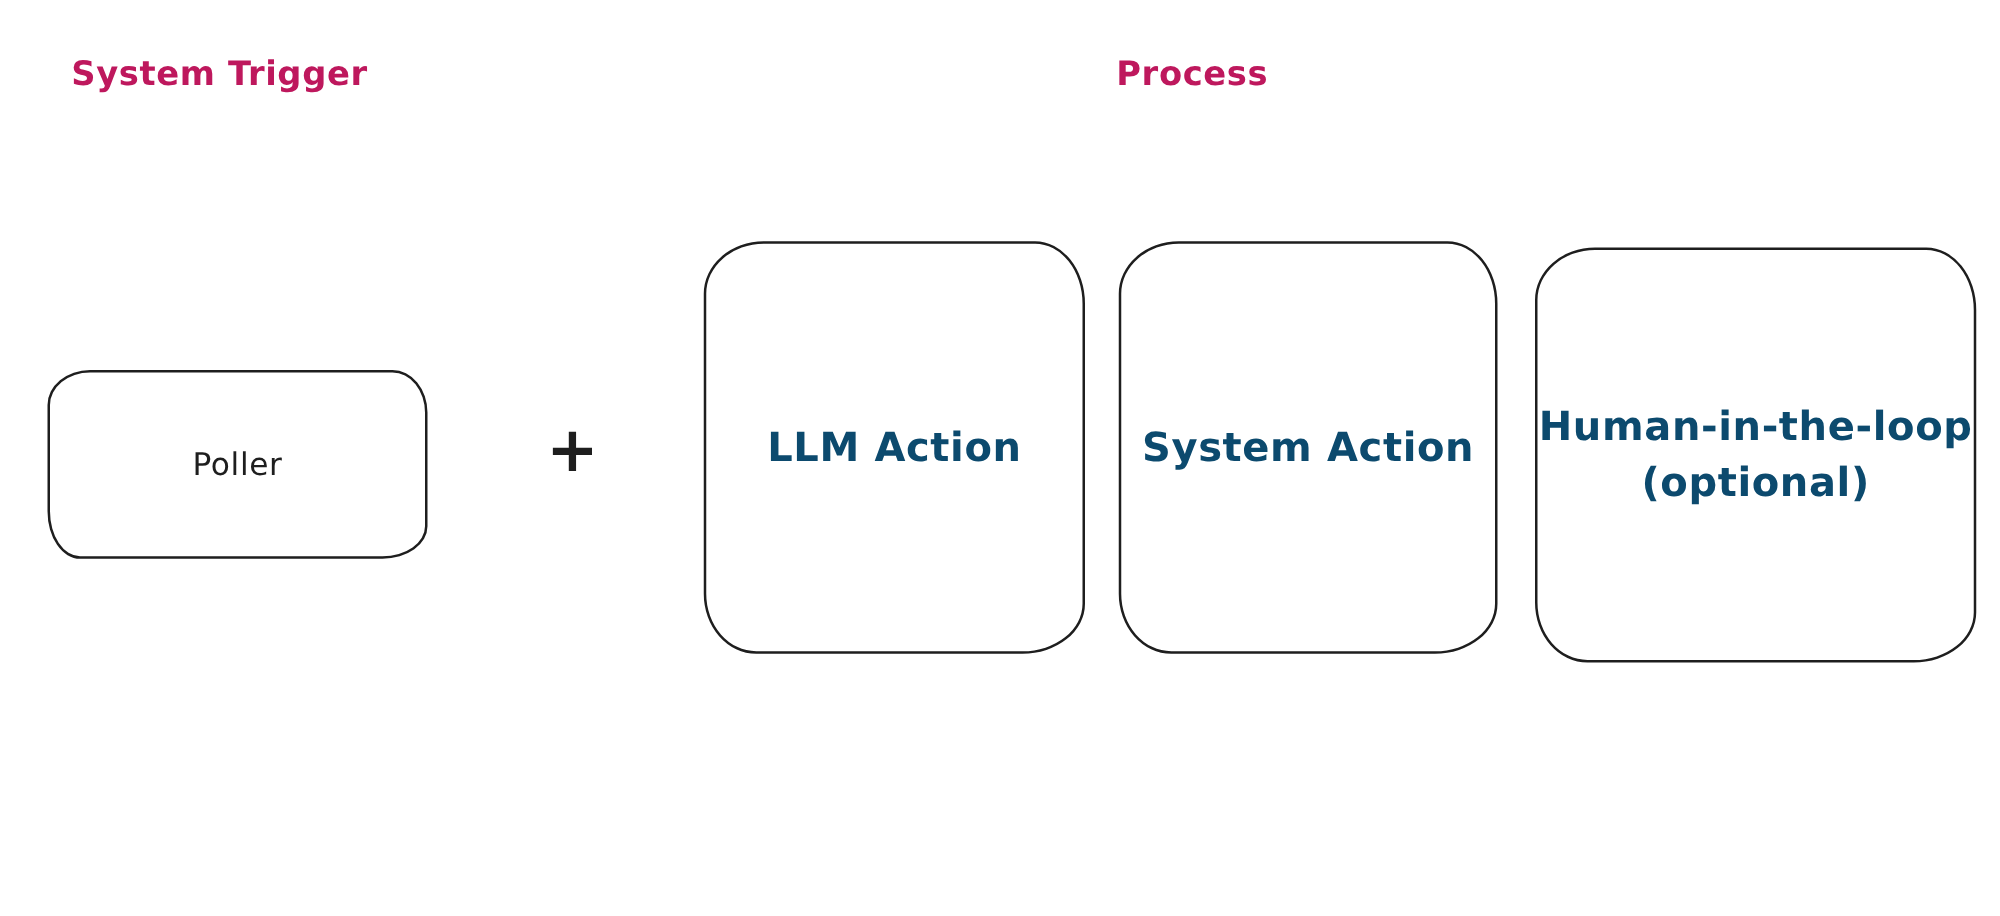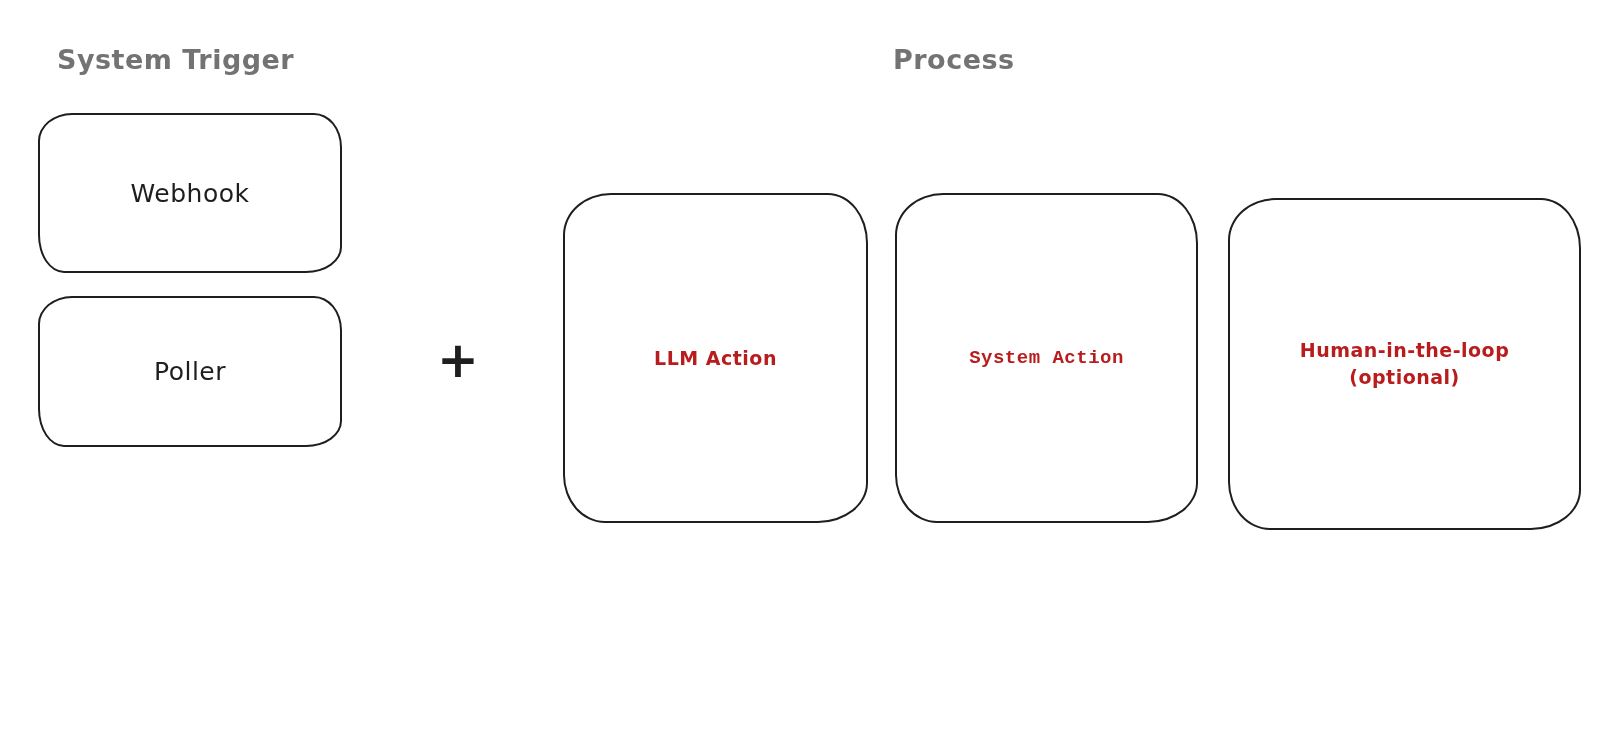--- a/index.html
+++ b/index.html
@@ -10,21 +10,21 @@
   }
   .canvas {
     position: relative;
     width: 1600px;
     height: 733px;
     background: #ffffff;
     overflow: hidden;
   }
   .section-title {
     position: absolute;
-    color: #737373;
+    color: #be185d;
     font-size: 27px;
     font-weight: 600;
     letter-spacing: 0.5px;
     white-space: nowrap;
   }
   .sketch-box {
     position: absolute;
     background: #ffffff;
     border: 2.5px solid #1e1e1e;
     display: flex;
@@ -42,55 +42,52 @@
   .box-label {
     color: #1e1e1e;
     font-size: 25px;
     font-weight: 500;
     letter-spacing: 0.5px;
     text-align: center;
     white-space: pre-line;
     line-height: 1.4;
   }
   .action-label {
-    color: #b91c1c;
-    font-size: 19px;
+    color: #0c4a6e;
+    font-size: 32px;
     font-weight: 600;
   }
   .plus-sign {
     position: absolute;
     color: #1e1e1e;
     font-size: 50px;
     font-weight: 700;
     line-height: 1;
   }
   
   #title-trigger { left: 57px;  top: 44px; }
   #title-process { left: 893px; top: 44px; }
 
   #box-webhook   { left: 38px;  top: 113px; width: 304px; height: 160px; }
   #box-poller    { left: 38px;  top: 296px; width: 304px; height: 151px; }
   #box-scheduled { left: 38px;  top: 478px; width: 304px; height: 158px; }
 
   #plus          { left: 437px; top: 335px; }
 
   #box-llm       { left: 563px;  top: 193px; width: 305px; height: 330px; }
-  #box-system    { left: 895px;  top: 193px; width: 303px; height: 330px; font-family: Liberation Mono, monospace; }
+  #box-system    { left: 895px;  top: 193px; width: 303px; height: 330px; }
   #box-human     { left: 1228px; top: 198px; width: 353px; height: 332px; }
 </style>
 </head>
 <body>
 
 <div class="canvas">
 
   <div id="title-trigger" class="section-title">System Trigger</div>
 
-  <div id="box-webhook" class="sketch-box trigger-box">
-    <span class="box-label">Webhook</span>
-  </div>
 
   <div id="box-poller" class="sketch-box trigger-box">
     <span class="box-label">Poller</span>
   </div>
 
 
   <div id="plus" class="plus-sign">+</div>
 
   <div id="title-process" class="section-title">Process</div>
 

